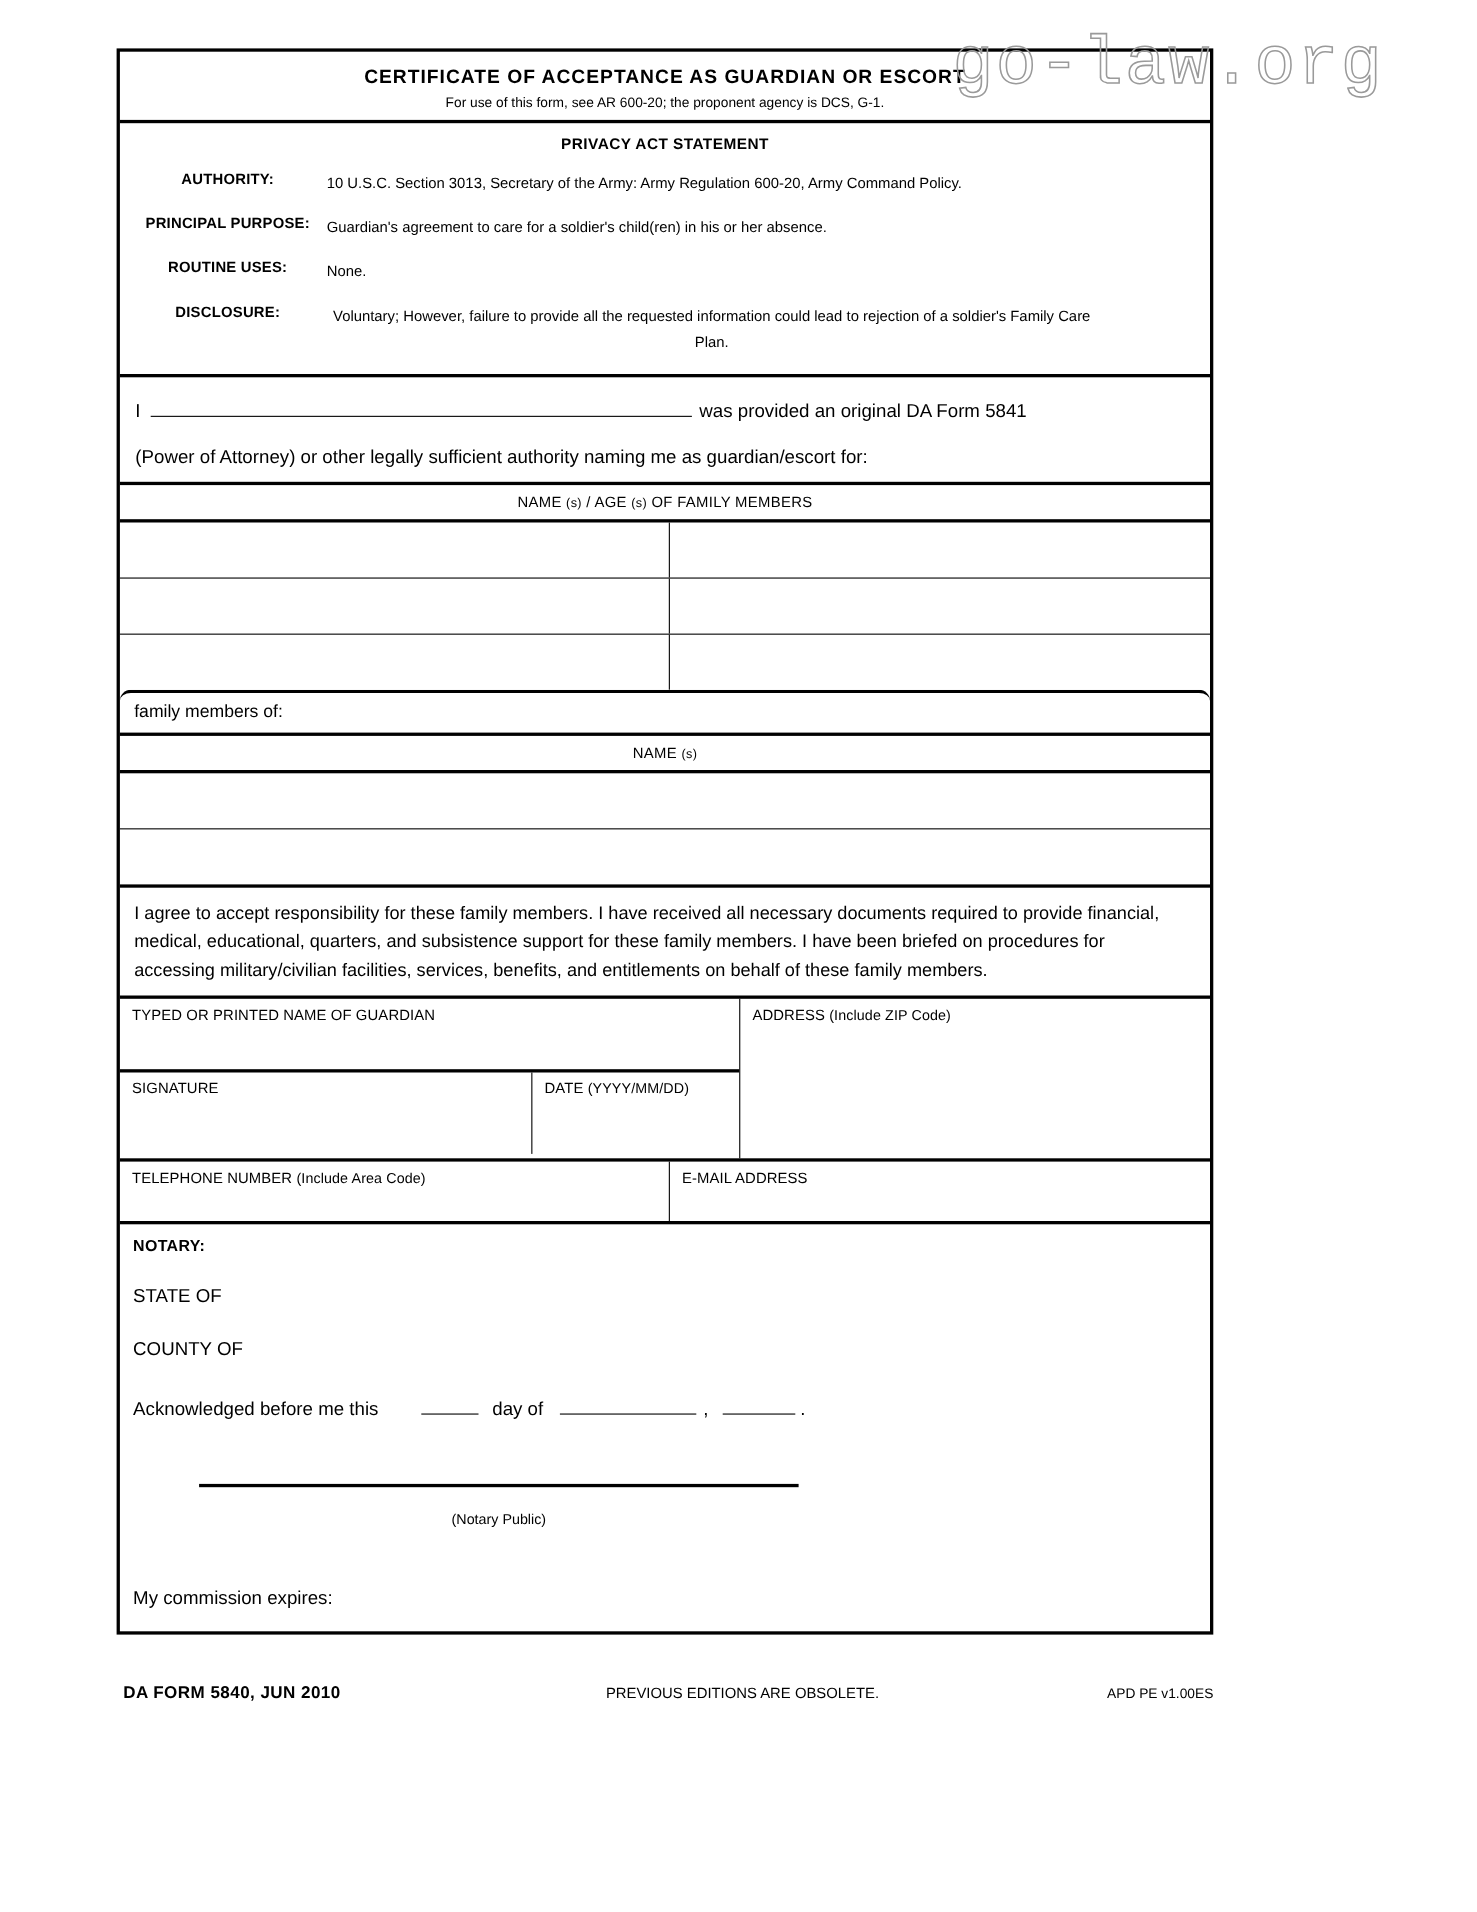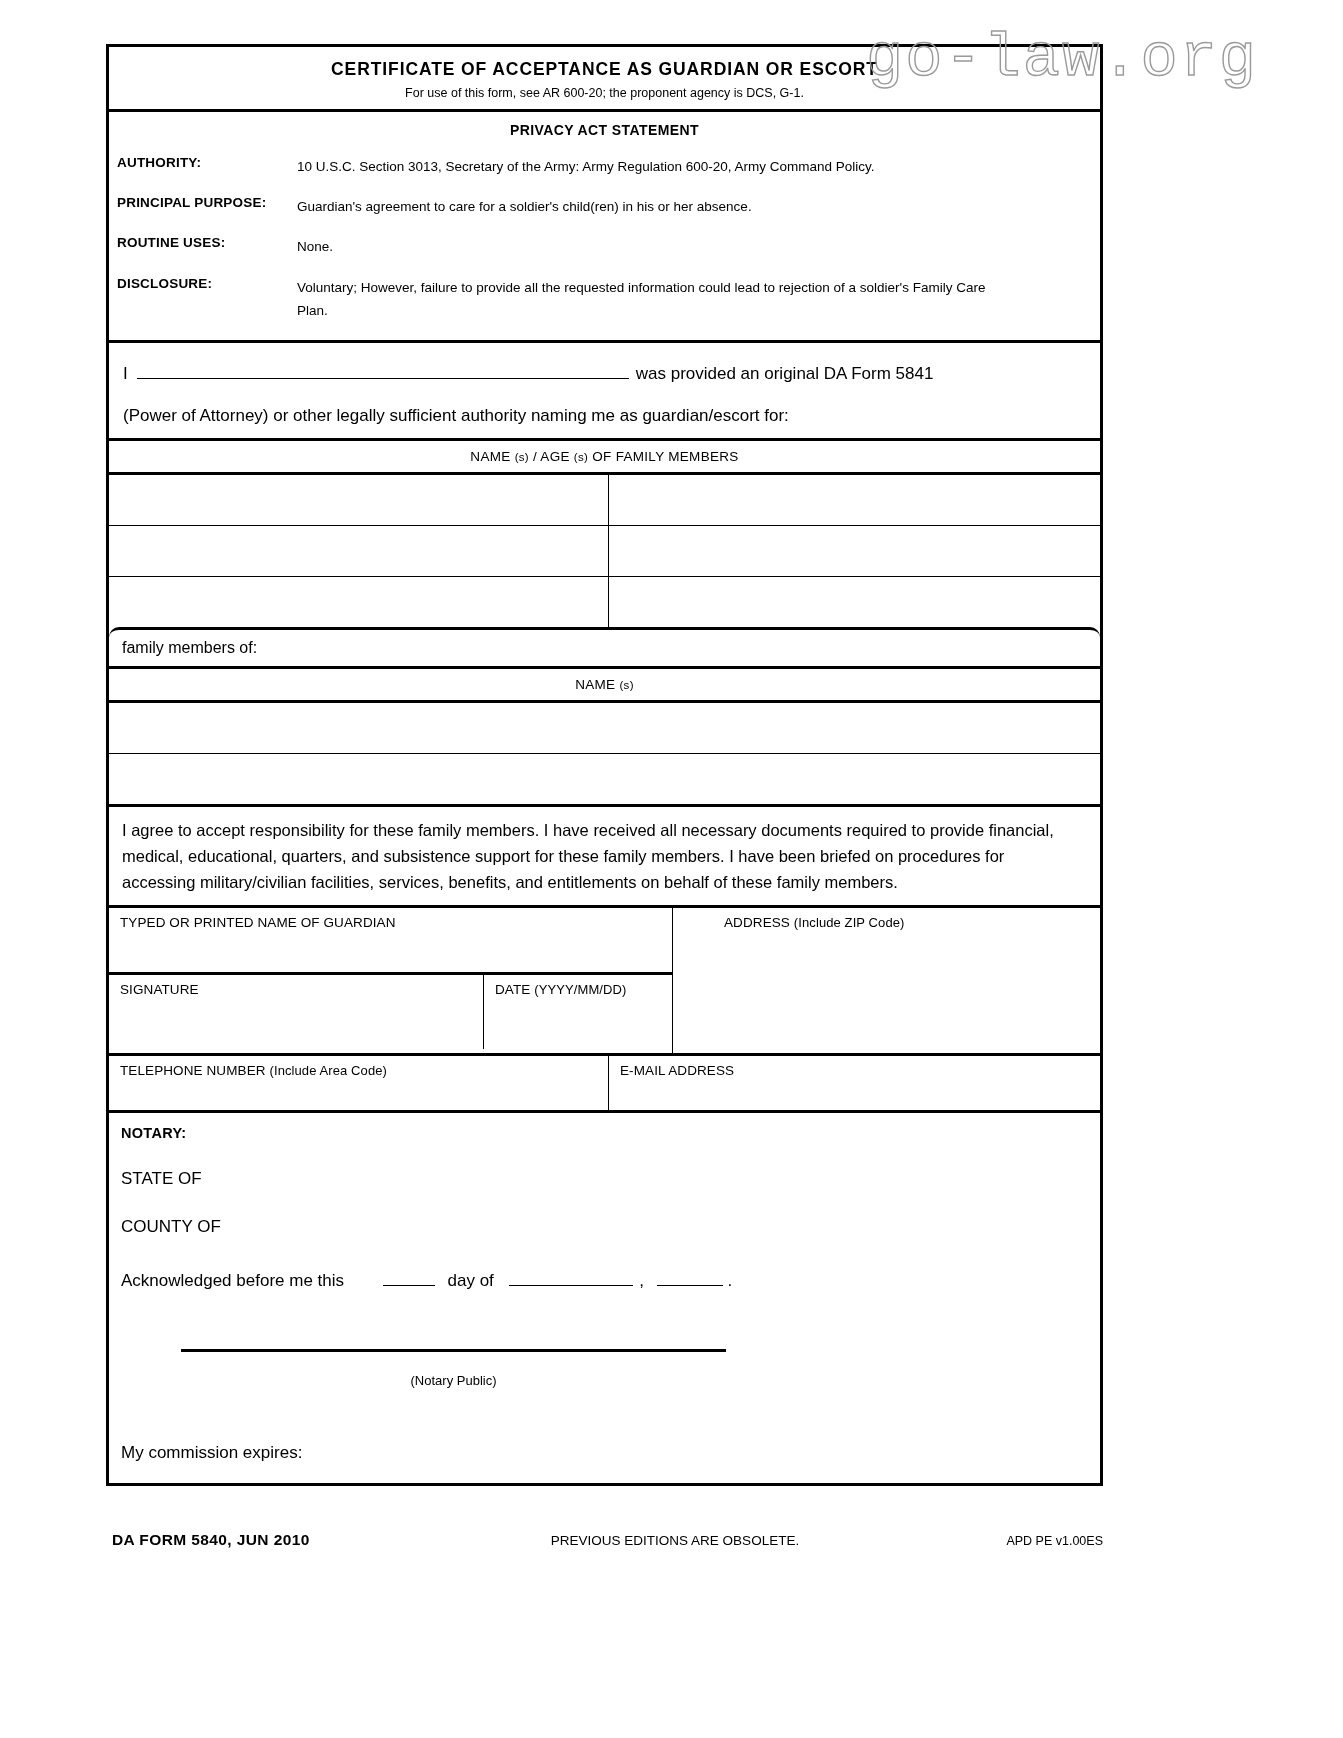--- a/index.html
+++ b/index.html
@@ -74,20 +74,21 @@
     text-align: center;
     font-weight: bold;
     font-size: 14px;
     letter-spacing: 0.4px;
     margin-bottom: 17px;
   }
   .pa-row {
     display: flex;
     margin-bottom: 17px;
     padding-left: 8px;
+    text-align: center;
   }
   .pa-row:last-child { margin-bottom: 4px; }
   .pa-label {
     width: 180px;
     flex: 0 0 180px;
     font-weight: bold;
     font-size: 13.5px;
     letter-spacing: 0.2px;
   }
   .pa-val {
@@ -145,21 +146,21 @@
   .blank-row { height: 50px; }
 
   
   .agree {
     padding: 11px 24px 10px 13px;
     font-size: 16.5px;
     line-height: 1.56;
   }
 
   
-  .sig-wrap { display: flex; gap: 40px; }
+  .sig-wrap { display: flex; }
   .sig-left {
     width: 563px;
     flex: 0 0 563px;
     border-right: 1.5px solid #000;
   }
   .sig-right { flex: 1; }
   .cell-label {
     font-size: 13.5px;
     padding: 7px 0 0 11px;
     letter-spacing: 0.1px;

